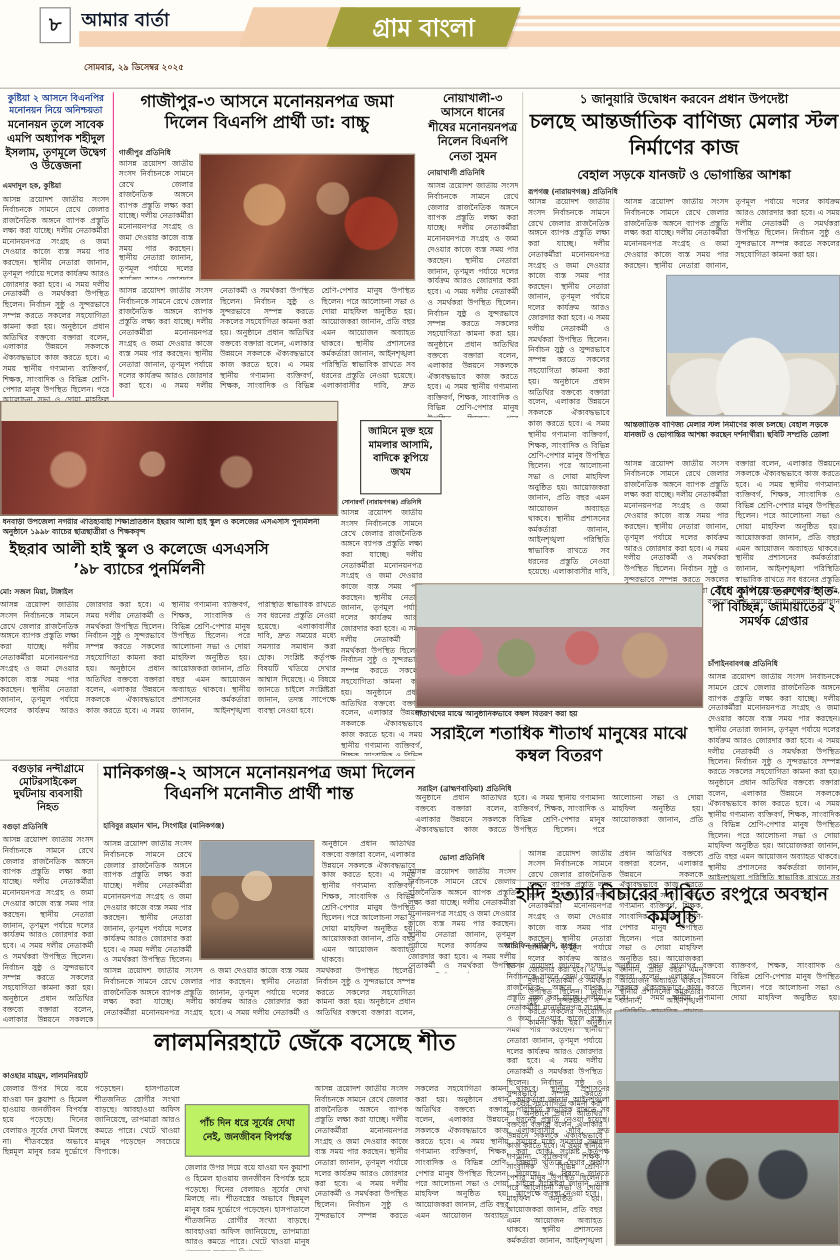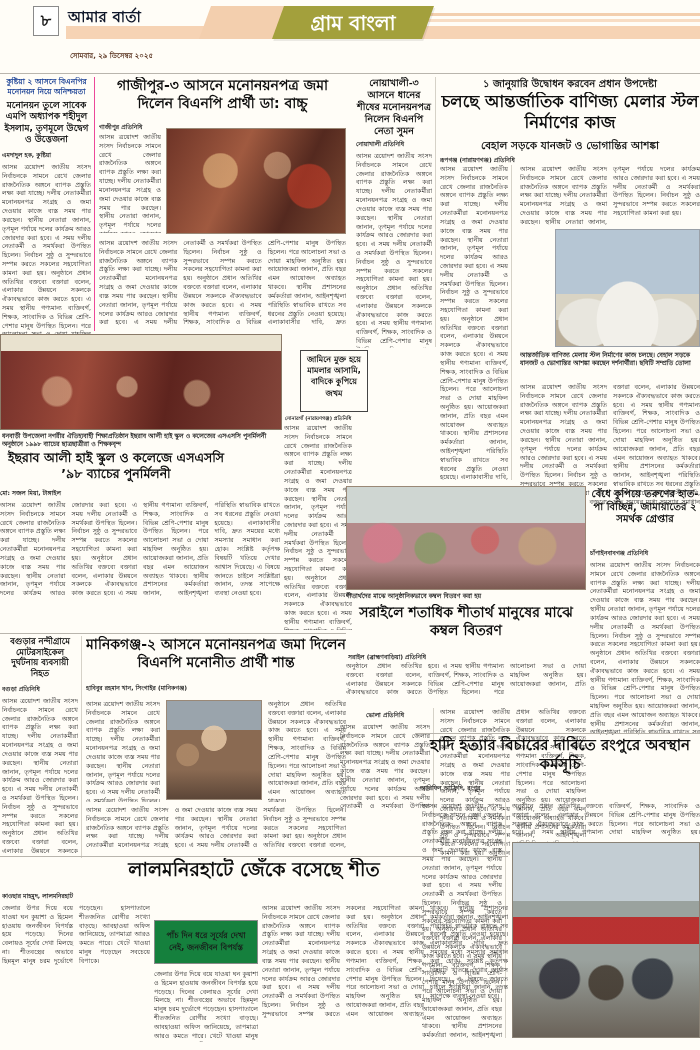--- a/index.html
+++ b/index.html
@@ -15,21 +15,21 @@
   .subhead{font-weight:bold;text-align:center;color:#111;overflow:hidden;}
   .byline{font-size:6px;font-weight:bold;color:#222;overflow:hidden;white-space:nowrap;}
   .body-text{font-size:6.3px;line-height:1.4;text-align:justify;color:#222;overflow:hidden;}
   .cols3{column-count:3;column-gap:6px;}
   .cols2{column-count:2;column-gap:6px;}
   .cols4{column-count:4;column-gap:6px;}
   .caption{font-size:6.2px;font-weight:bold;line-height:1.35;color:#1d1d1d;overflow:hidden;text-align:left;}
   .photo{overflow:hidden;}
   .rule-h{height:1px;background:#b9b5ad;}
   .boxed{border:1px solid #444;background:#fffdf7;}
-  .quote-box{border:1px solid #8a8a8a;background:#15803d;font-weight:bold;text-align:center;
+  .quote-box{border:1px solid #8a8a8a;background:#bef264;font-weight:bold;text-align:center;
     display:flex;align-items:center;justify-content:flex-start;line-height:1.5;}
 </style>
 </head>
 <body>
 
 <div class="abs" style="left:0;top:30;width:700px;height:44px;">
   <div class="abs" style="left:33px;top:6px;width:26px;height:30px;border:1px solid #8a8a8a;background:#fff;
               display:flex;align-items:center;justify-content:center;font-size:16px;font-weight:bold;">
     <span>৮</span>
   </div>

